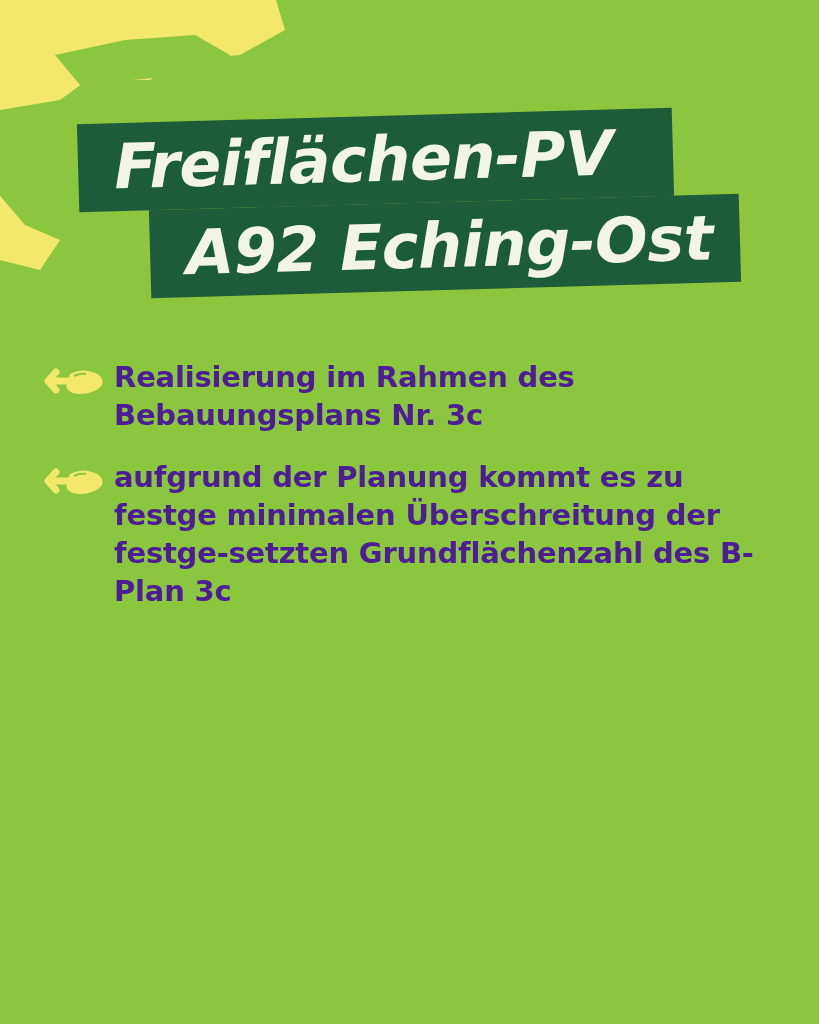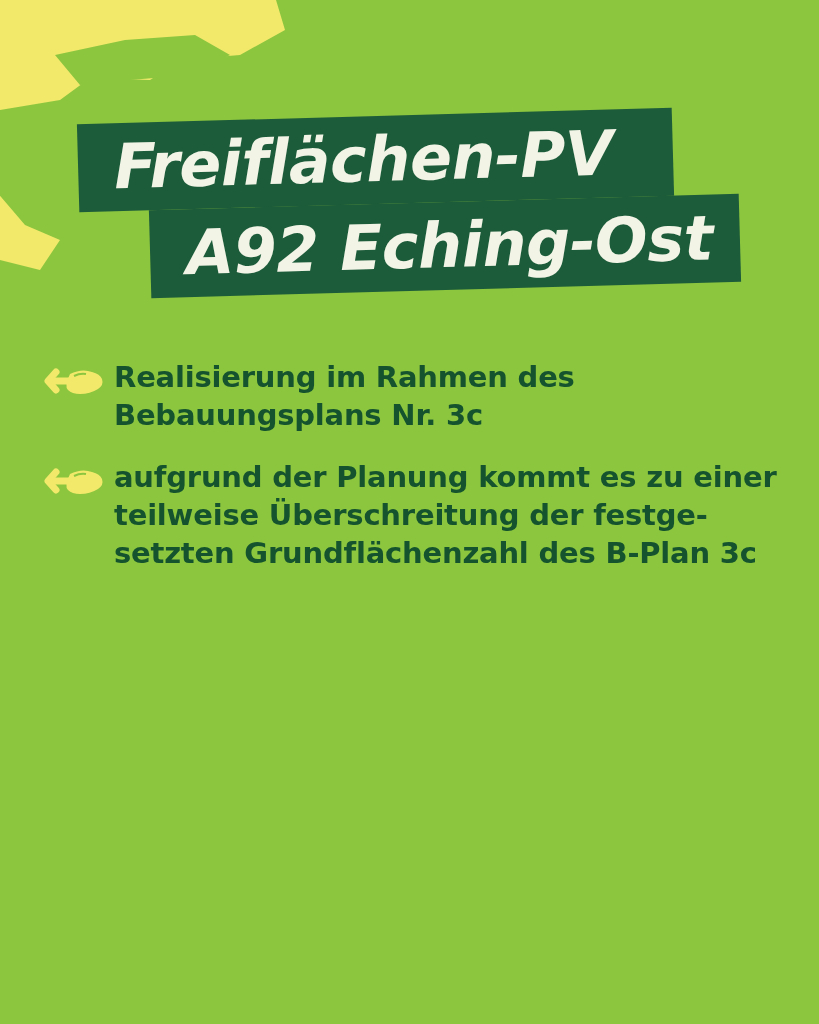--- a/index.html
+++ b/index.html
@@ -92,21 +92,21 @@
   }
   .hand-icon {
     flex: 0 0 auto;
     width: 62px;
     margin-top: 4px;
     margin-right: 8px;
   }
   .bullet-text {
     font-family: "DejaVu Sans", sans-serif;
     font-weight: bold;
-    color: #14532d;
+    color: #4c1d95;
     font-size: 29px;
     line-height: 38px;
     letter-spacing: -0.2px;
   }
 </style>
 </head>
 <body>
 
 <div class="poster">
 
@@ -140,18 +140,18 @@
     </div>
 
 
     <div class="bullet">
       <svg class="hand-icon" viewBox="0 0 62 40" aria-hidden="true">
         <path d="M8 19 L28 19" stroke="#f2e96b" stroke-width="7" stroke-linecap="round" fill="none"></path>
         <path d="M12 10 L4 19 L12 28" stroke="#f2e96b" stroke-width="7" stroke-linecap="round" stroke-linejoin="round" fill="none"></path>
         <path d="M26 12 q12 -6 22 -2 q8 2 10 7 q2 6 -4 10 q-8 5 -18 5 q-8 0 -12 -4 q-4 -4 2 -16 Z" fill="#f2e96b"></path>
         <path d="M30 14 q6 -3 12 -2" stroke="#8cc63f" stroke-width="2" fill="none"></path>
       </svg>
-      <div class="bullet-text">aufgrund der Planung kommt es zu einer teilweise Überschreitung der festge-setzten Grundflächenzahl des B-Plan 3c</div>
+      <div class="bullet-text">aufgrund der Planung kommt es zu festge minimalen Überschreitung der festge-setzten Grundflächenzahl des B-Plan 3c</div>
     </div>
 
 
   </div>
 </div>
 
 </body></html>

